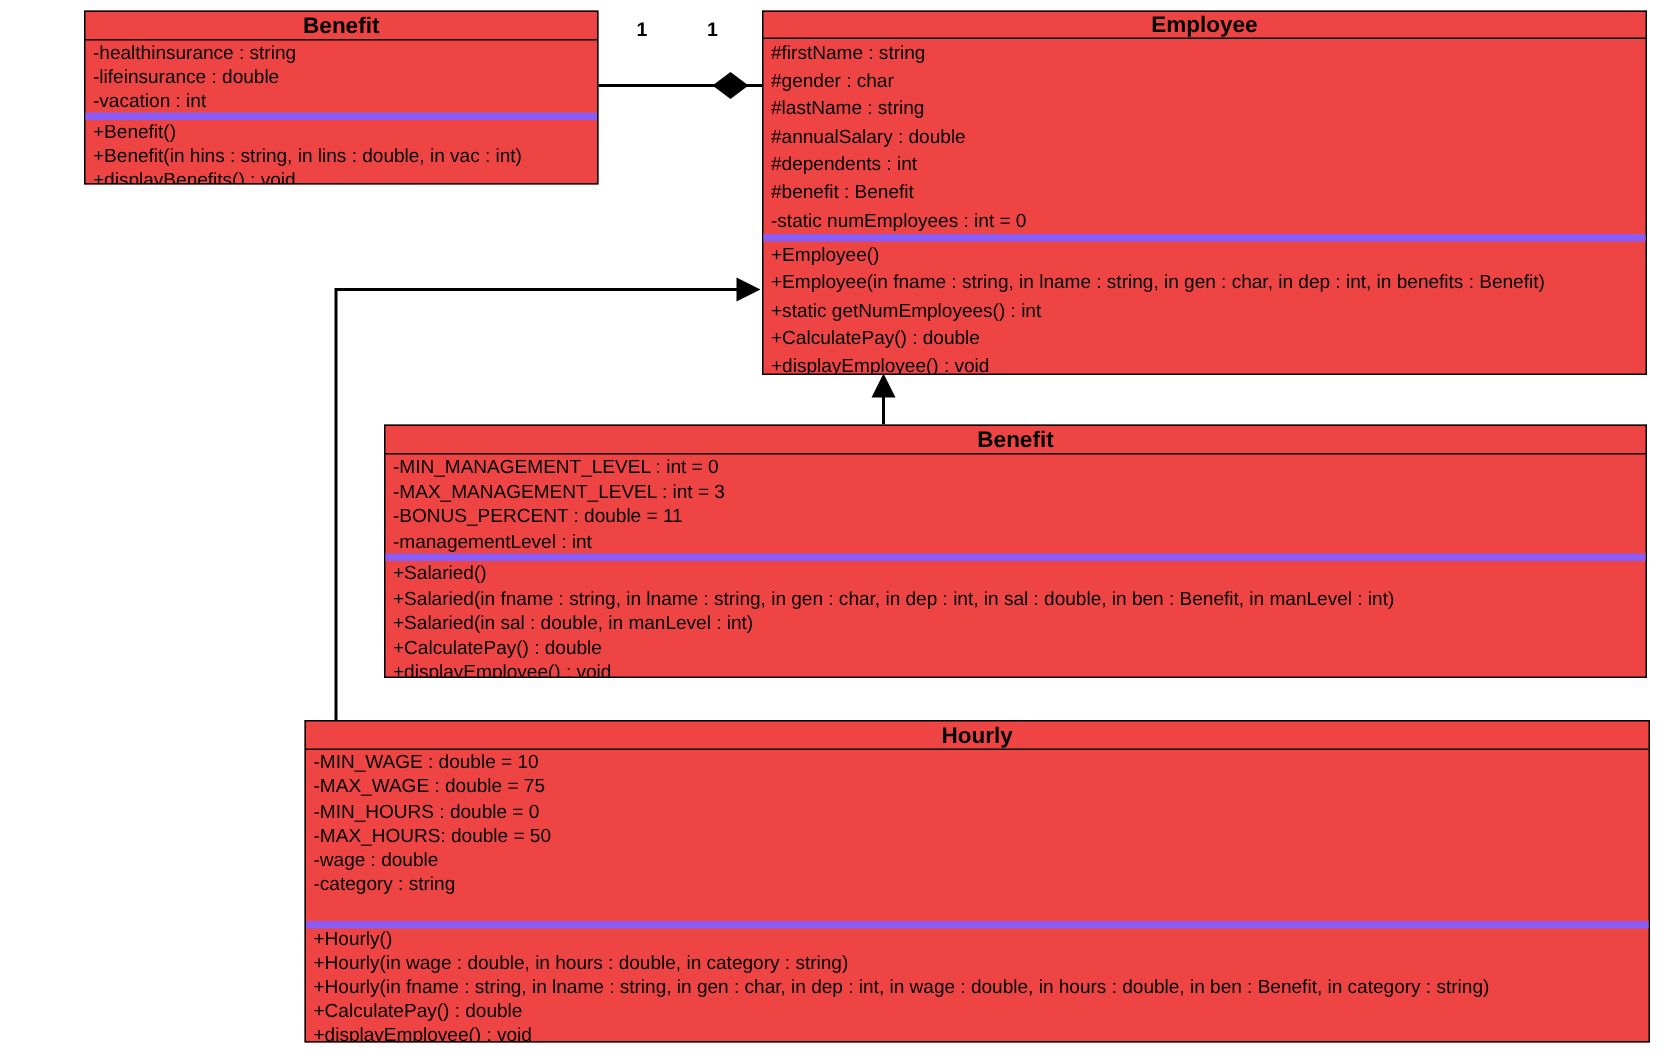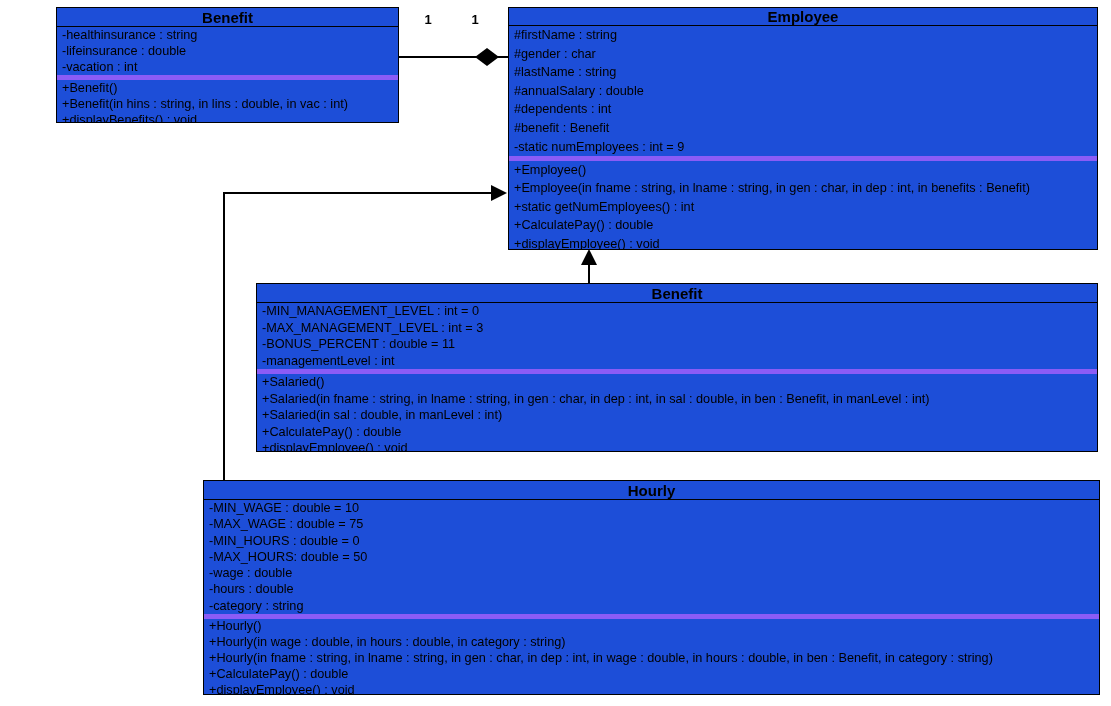--- a/index.html
+++ b/index.html
@@ -1,21 +1,21 @@
 <!DOCTYPE html>
 <html><head>
 <meta charset="utf-8">
 <style>
   html,body{margin:0;padding:0;background:#ffffff;}
   body{
     width:1111px;height:706px;position:relative;overflow:hidden;
     font-family:"Liberation Sans",sans-serif;color:#000;
   }
   .uml-class{
-    position:absolute;background:#1d4ed8;border:1px solid #000;
+    position:absolute;background:#ef4444;border:1px solid #000;
     box-sizing:border-box;display:flex;flex-direction:column;
   }
   .uml-title{
     box-sizing:border-box;border-bottom:1px solid #000;
     font-weight:bold;font-size:15px;
     display:flex;align-items:center;justify-content:center;
     flex:0 0 auto;
   }
   .uml-attrs,.uml-methods{
     box-sizing:border-box;padding-left:5px;padding-right:2px;
@@ -75,21 +75,21 @@
 
 <div class="uml-class c-employee" style="left:508px;top:7px;width:590px;height:243px;">
   <div class="uml-title">Employee</div>
   <div class="uml-attrs">
     <div>#firstName : string</div>
     <div>#gender : char</div>
     <div>#lastName : string</div>
     <div>#annualSalary : double</div>
     <div>#dependents : int</div>
     <div>#benefit : Benefit</div>
-    <div>-static numEmployees : int = 9</div>
+    <div>-static numEmployees : int = 0</div>
   </div>
   <div class="uml-methods">
     <div>+Employee()</div>
     <div>+Employee(in fname : string, in lname : string, in gen : char, in dep : int, in benefits : Benefit)</div>
     <div>+static getNumEmployees() : int</div>
     <div>+CalculatePay() : double</div>
     <div>+displayEmployee() : void</div>
   </div>
 </div>
 
@@ -111,21 +111,20 @@
 </div>
 
 <div class="uml-class c-hourly" style="left:203px;top:480px;width:897px;height:215px;">
   <div class="uml-title">Hourly</div>
   <div class="uml-attrs">
     <div>-MIN_WAGE : double = 10</div>
     <div>-MAX_WAGE : double = 75</div>
     <div>-MIN_HOURS : double = 0</div>
     <div>-MAX_HOURS: double = 50</div>
     <div>-wage : double</div>
-    <div>-hours : double</div>
     <div>-category : string</div>
   </div>
   <div class="uml-methods">
     <div>+Hourly()</div>
     <div>+Hourly(in wage : double, in hours : double, in category : string)</div>
     <div>+Hourly(in fname : string, in lname : string, in gen : char, in dep : int, in wage : double, in hours : double, in ben : Benefit, in category : string)</div>
     <div>+CalculatePay() : double</div>
     <div>+displayEmployee() : void</div>
   </div>
 </div>

